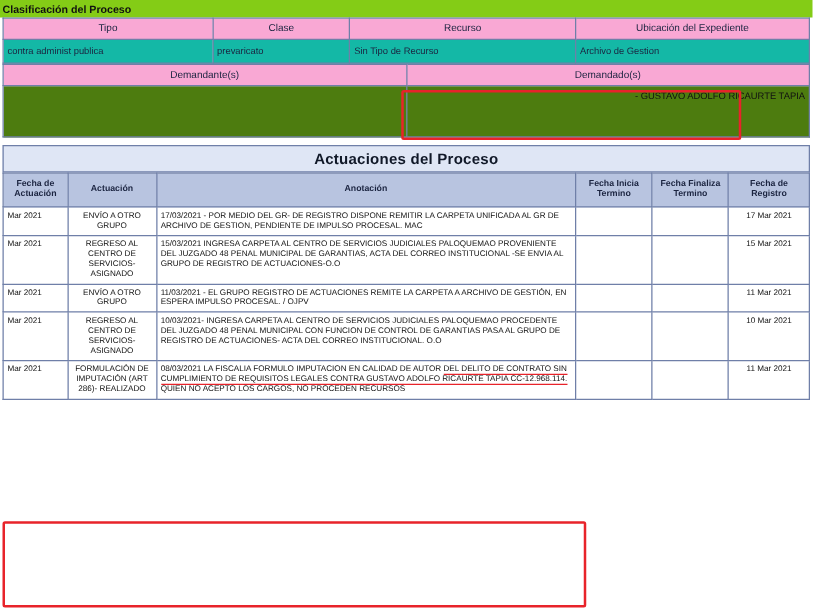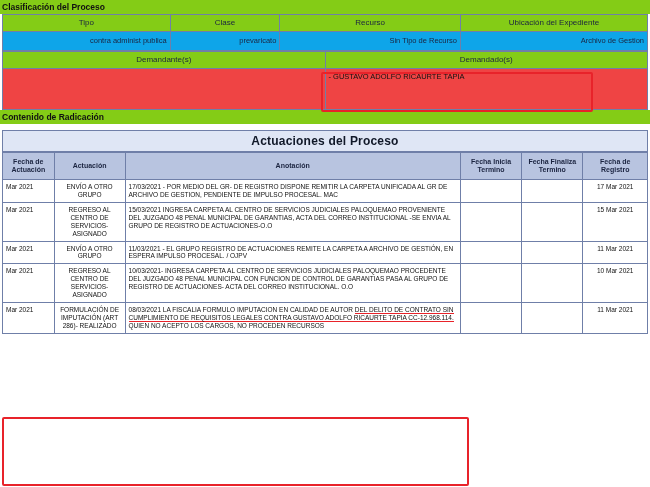--- a/index.html
+++ b/index.html
@@ -38,43 +38,43 @@
 
   .section-title {
     font-size: 8.5px;
     font-weight: bold;
     color: #111;
     padding: 2px 0 2px 2px;
     background: #84cc16;
   }
 
   .hdr {
-    background: #84cc16;
+    background: #f9a8d4;
     text-align: center;
     font-weight: normal;
     font-size: 8px;
     color: #1b2440;
     height: 12px;
   }
   .cell {
-    background: #0ea5e9;
-    text-align: right;
+    background: #14b8a6;
+    text-align: left;
     font-size: 7.5px;
     color: #1b2440;
     height: 14px;
   }
   .clasif-wrap { padding: 0 2px; }
 
   
   .sujetos-table .demandante,
   .sujetos-table .demandado {
-    background: #ef4444;
+    background: #4d7c0f;
     height: 34px;
     vertical-align: top;
-    text-align: left;
+    text-align: right;
     padding-top: 4px;
     font-size: 7.5px;
   }
 
   
   .contenido-body {
     background: #dfe6f5;
     text-align: left;
     font-size: 7.5px;
     height: 16px;
@@ -181,21 +181,20 @@
         <th class="hdr">Demandado(s)</th>
       </tr>
       <tr>
         <td class="demandante"></td>
         <td class="demandado">- GUSTAVO ADOLFO RICAURTE TAPIA</td>
       </tr>
     </tbody>
       </table>
   </div>
 
-  <div class="section-title">Contenido de Radicación</div>
   <div class="clasif-wrap">
     <table>
       <tbody>
     </tbody>
       </table>
   </div>
 
   <div style="height:6px"></div>
   <div class="clasif-wrap">
     <div class="act-title">Actuaciones del Proceso</div>

